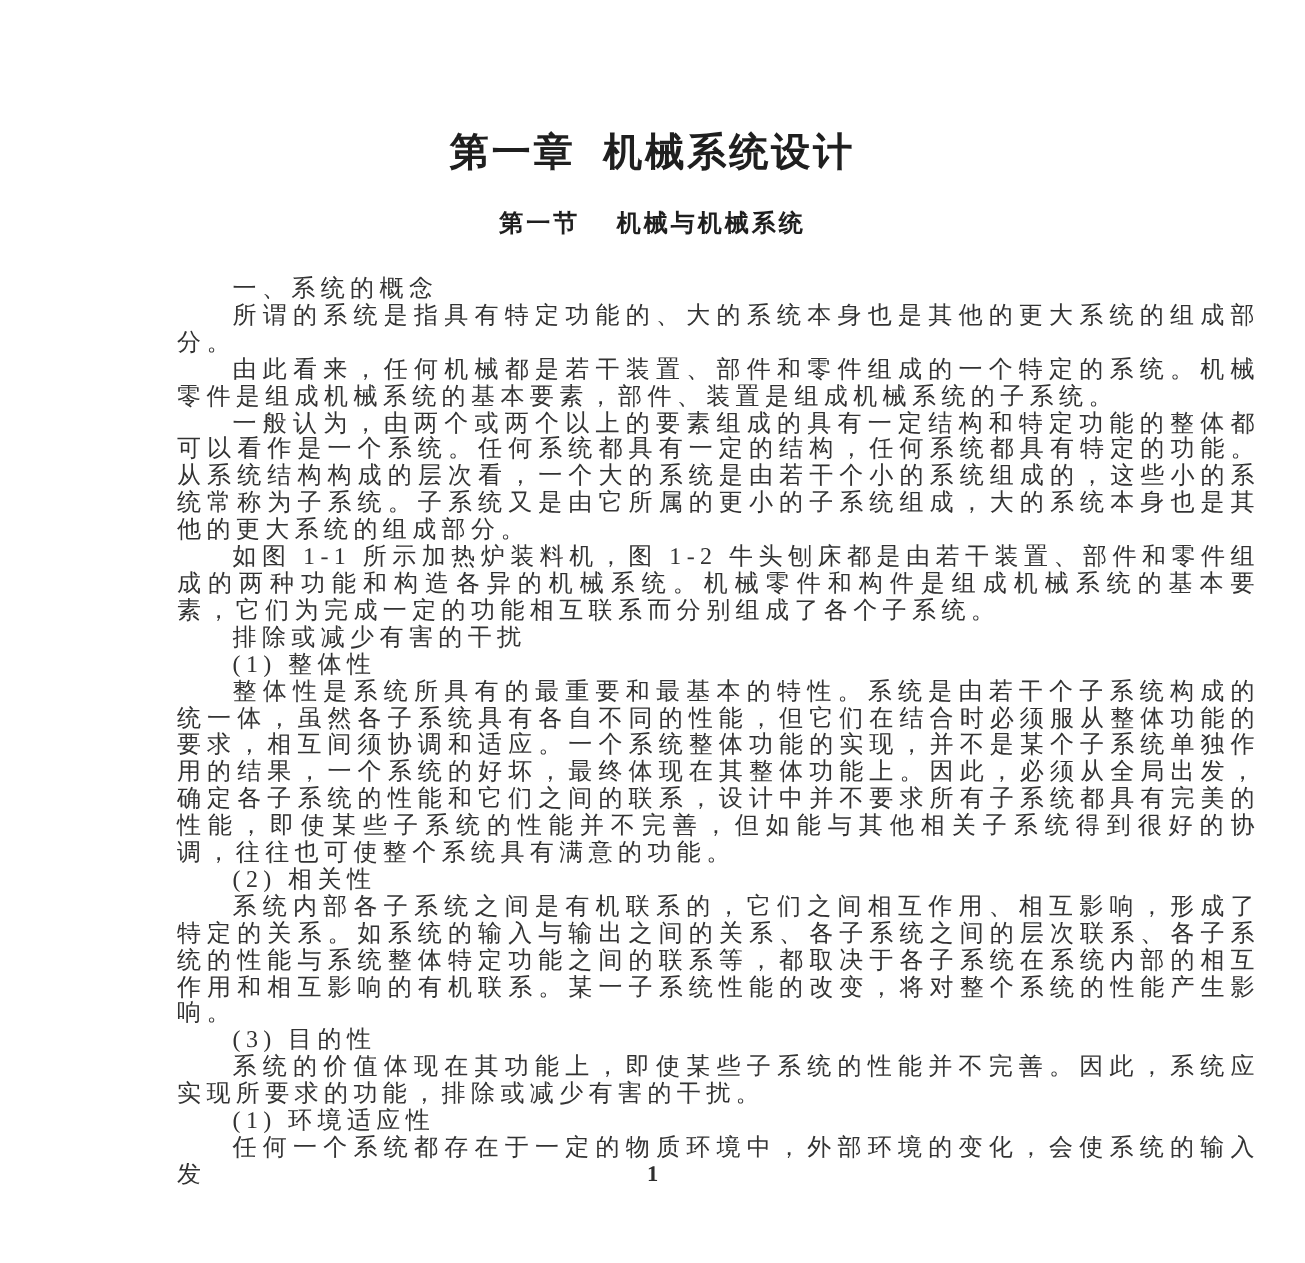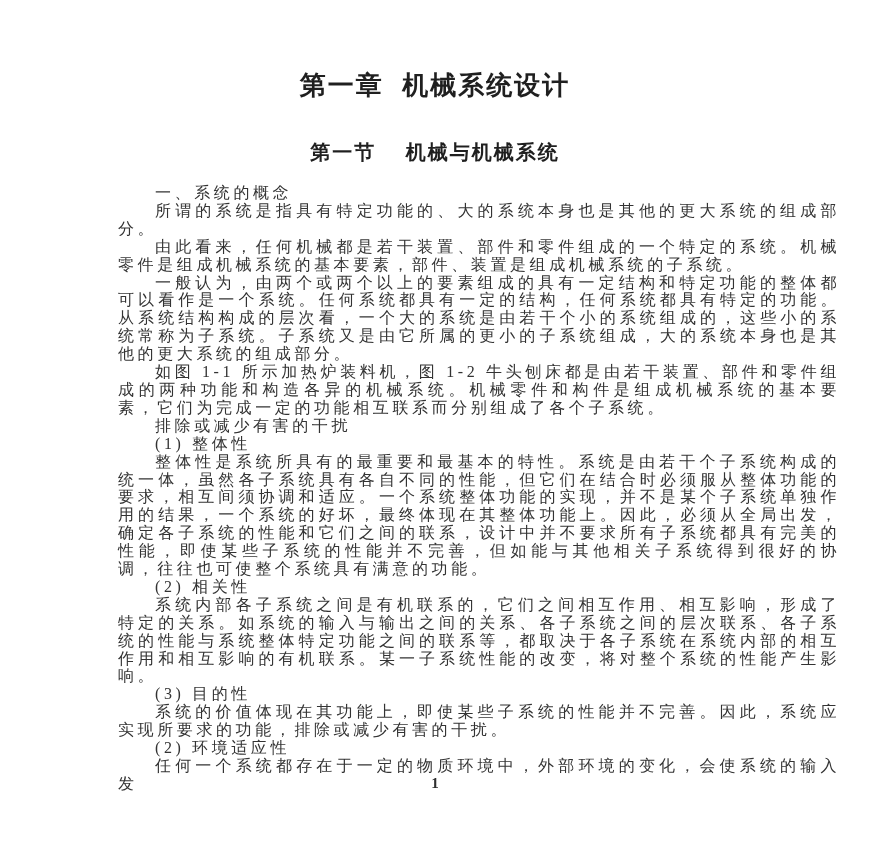--- a/index.html
+++ b/index.html
@@ -11,42 +11,42 @@
     position: relative;
     width: 870px;
     height: 842px;
     background: #ffffff;
     overflow: hidden;
     font-family: "Liberation Serif", serif;
     color: #2e2e2e;
   }
   .chapter-title {
     position: absolute;
-    top: 68px;
+    top: 84px;
     left: 0;
     width: 100%;
     margin: 0;
     text-align: center;
     font-family: "Liberation Sans", sans-serif;
     font-weight: bold;
     font-size: 26px;
     letter-spacing: 2px;
     white-space: pre;
     color: #1f1f1f;
   }
   .section-title {
     position: absolute;
     top: 139px;
     left: 0;
     width: 100%;
     margin: 0;
     text-align: center;
     font-family: "Liberation Sans", sans-serif;
     font-weight: bold;
-    font-size: 20px;
+    font-size: 16px;
     letter-spacing: 2px;
     white-space: pre;
     color: #1f1f1f;
   }
   .doc-body {
     position: absolute;
     top: 184px;
     left: 118px;
     width: 722px;
   }
@@ -84,17 +84,17 @@
       <p>由此看来，任何机械都是若干装置、部件和零件组成的一个特定的系统。机械零件是组成机械系统的基本要素，部件、装置是组成机械系统的子系统。</p>
       <p>一般认为，由两个或两个以上的要素组成的具有一定结构和特定功能的整体都可以看作是一个系统。任何系统都具有一定的结构，任何系统都具有特定的功能。从系统结构构成的层次看，一个大的系统是由若干个小的系统组成的，这些小的系统常称为子系统。子系统又是由它所属的更小的子系统组成，大的系统本身也是其他的更大系统的组成部分。</p>
       <p>如图 1-1 所示加热炉装料机，图 1-2 牛头刨床都是由若干装置、部件和零件组成的两种功能和构造各异的机械系统。机械零件和构件是组成机械系统的基本要素，它们为完成一定的功能相互联系而分别组成了各个子系统。</p>
       <p>排除或减少有害的干扰</p>
       <p>(1) 整体性</p>
       <p>整体性是系统所具有的最重要和最基本的特性。系统是由若干个子系统构成的统一体，虽然各子系统具有各自不同的性能，但它们在结合时必须服从整体功能的要求，相互间须协调和适应。一个系统整体功能的实现，并不是某个子系统单独作用的结果，一个系统的好坏，最终体现在其整体功能上。因此，必须从全局出发，确定各子系统的性能和它们之间的联系，设计中并不要求所有子系统都具有完美的性能，即使某些子系统的性能并不完善，但如能与其他相关子系统得到很好的协调，往往也可使整个系统具有满意的功能。</p>
       <p>(2) 相关性</p>
       <p>系统内部各子系统之间是有机联系的，它们之间相互作用、相互影响，形成了特定的关系。如系统的输入与输出之间的关系、各子系统之间的层次联系、各子系统的性能与系统整体特定功能之间的联系等，都取决于各子系统在系统内部的相互作用和相互影响的有机联系。某一子系统性能的改变，将对整个系统的性能产生影响。</p>
       <p>(3) 目的性</p>
       <p>系统的价值体现在其功能上，即使某些子系统的性能并不完善。因此，系统应实现所要求的功能，排除或减少有害的干扰。</p>
-      <p>(2) 环境适应性</p>
+      <p>(1) 环境适应性</p>
       <p>任何一个系统都存在于一定的物质环境中，外部环境的变化，会使系统的输入发</p>
     </div>
   <div class="page-number">1</div>
 </div>
 
 </body></html>

